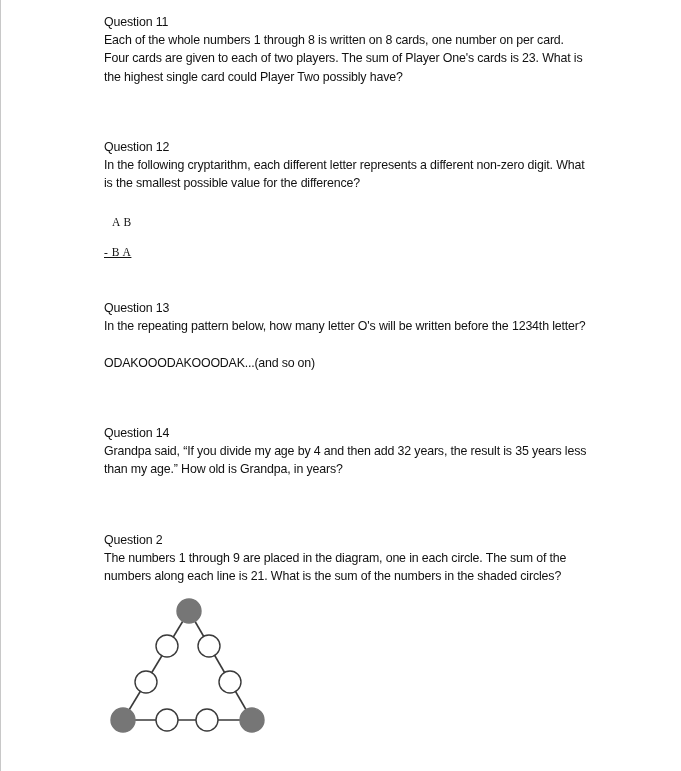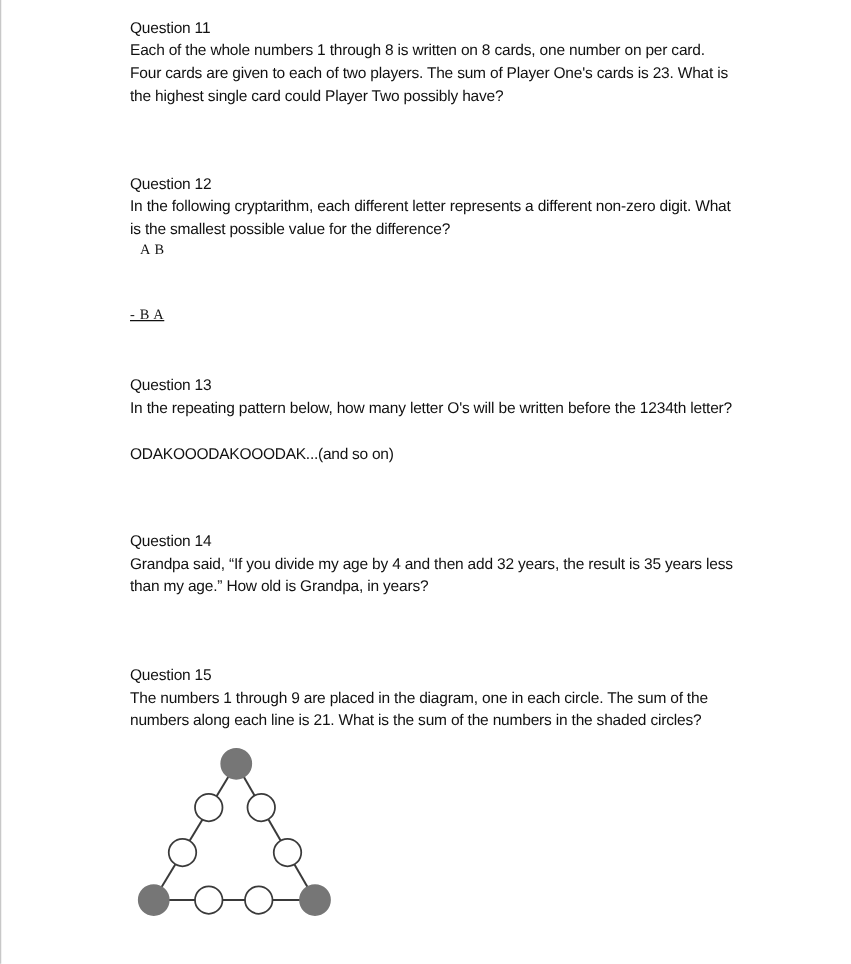--- a/index.html
+++ b/index.html
@@ -37,21 +37,21 @@
     .q14 { top: 424px; }
     .q15 { top: 531px; }
 
     .crypt {
       position: absolute;
       font-family: "Liberation Serif", serif;
       font-size: 11.5px;
       color: #111;
       letter-spacing: 0.5px;
     }
-    .crypt-line1 { left: 112px; top: 194px; }
+    .crypt-line1 { left: 112px; top: 216px; }
     .crypt-line2 { left: 104px; top: 225px; text-decoration: underline; margin-top: 21px; }
 
     .pattern {
       position: absolute;
       left: 104px;
       top: 354px;
       line-height: 18px;
       letter-spacing: -0.2px;
     }
 
@@ -87,21 +87,21 @@
 </div>
 <div class="pattern">ODAKOOODAKOOODAK...(and so on)</div>
 
 <div class="question q14">
   <p class="q-title">Question 14</p>
   <p>Grandpa said, “If you divide my age by 4 and then add 32 years, the result is 35 years less</p>
   <p>than my age.” How old is Grandpa, in years?</p>
 </div>
 
 <div class="question q15">
-  <p class="q-title">Question 15</p>
+  <p class="q-title">Question 2</p>
   <p>The numbers 1 through 9 are placed in the diagram, one in each circle. The sum of the</p>
   <p>numbers along each line is 21. What is the sum of the numbers in the shaded circles?</p>
 </div>
 
 <svg class="diagram" width="180" height="150" viewBox="0 0 180 150" xmlns="http://www.w3.org/2000/svg">
   <g stroke="#3a3a3a" stroke-width="1.6" fill="none">
     <line x1="89" y1="21" x2="23" y2="130"></line>
     <line x1="89" y1="21" x2="152" y2="130"></line>
     <line x1="23" y1="130" x2="152" y2="130"></line>
   </g>

